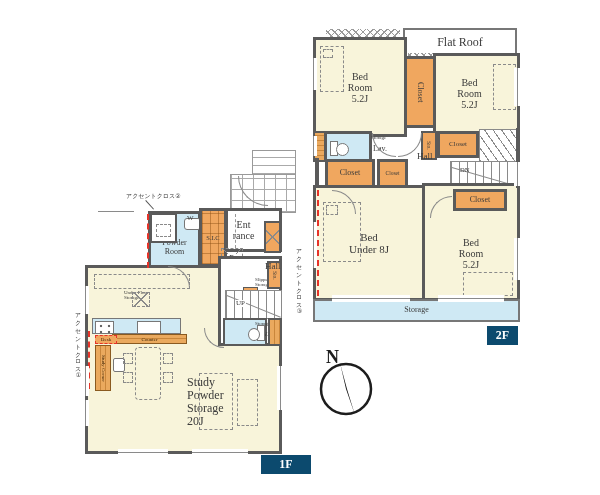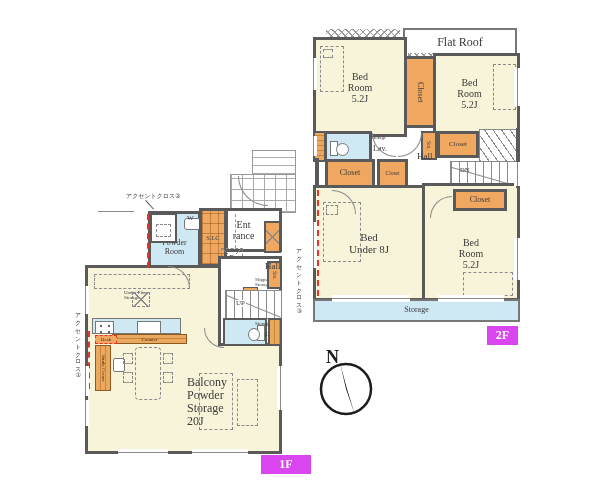--- a/index.html
+++ b/index.html
@@ -11,21 +11,21 @@
   .yellow{background:#f8f4da;}
   .blue{background:#cfe9f4;}
   .orange{background:#f0a75f;}
   .white{background:#fff;}
   .wall{position:absolute;background:#5a5a5a;}
   .lbl{position:absolute;font-family:"Liberation Serif","DejaVu Serif",serif;color:#3b3b3b;text-align:left;line-height:1.05;margin-left:26px;}
   .rmlbl{font-family:"Liberation Serif","DejaVu Serif",serif;color:#3b3b3b;text-align:center;line-height:1.1;}
   .vtext{writing-mode:vertical-rl;}
   .vjp{position:absolute;writing-mode:vertical-rl;font-family:"DejaVu Sans",sans-serif;color:#333;letter-spacing:1px;}
   .jp{font-family:"DejaVu Sans",sans-serif;color:#333;}
-  .badge{position:absolute;background:#d946ef;color:#fff;display:flex;align-items:center;justify-content:center;
+  .badge{position:absolute;background:#0c4a6e;color:#fff;display:flex;align-items:center;justify-content:center;
          font:bold 12px "Liberation Serif",serif;}
   .dash{position:absolute;box-sizing:border-box;border:1px dashed #8a8a8a;}
   .xbox{background-image:
     linear-gradient(45deg,transparent calc(50% - .5px),#8a8a8a calc(50% - .5px) calc(50% + .5px),transparent calc(50% + .5px)),
     linear-gradient(-45deg,transparent calc(50% - .5px),#8a8a8a calc(50% - .5px) calc(50% + .5px),transparent calc(50% + .5px));}
   .grid{position:absolute;box-sizing:border-box;background-color:#fff;border:1px solid #999;background-image:
     repeating-linear-gradient(0deg,#aaa 0 1px,transparent 1px 11px),
     repeating-linear-gradient(90deg,#aaa 0 1px,transparent 1px 11px);}
   .rows{position:absolute;box-sizing:border-box;background-color:#fff;border:1px solid #999;background-image:
     repeating-linear-gradient(0deg,#aaa 0 1px,transparent 1px 8px);}
@@ -179,21 +179,21 @@
     <div class="dash" style="left:47px;top:79px;width:26px;height:53px;border-radius:4px"></div>
     <div class="dash" style="left:35px;top:85px;width:10px;height:11px"></div>
     <div class="dash" style="left:35px;top:104px;width:10px;height:11px"></div>
     <div class="dash" style="left:75px;top:85px;width:10px;height:11px"></div>
     <div class="dash" style="left:75px;top:104px;width:10px;height:11px"></div>
 
     <div class="dash" style="left:111px;top:105px;width:34px;height:57px"></div>
     <div class="dash" style="left:149px;top:111px;width:21px;height:47px"></div>
 
     <div class="lbl" style="left:73px;top:108px;width:60px;font-size:12px;line-height:13px">
-      <div>Balcony</div>
+      <div>Study</div>
       <div>Powder</div>
       <div>Storage</div>
       <div>20J</div>
     </div>
   </div>
 
   <div class="rm blue" style="left:148px;top:211px;width:53px;height:57px">
     <div class="fix" style="left:33px;top:4px;width:15px;height:10px;border-radius:3px"></div>
     <span class="rmlbl" style="width:44px;font-size:8px;margin-top:16px">Powder Room</span>
     <div class="rm white" style="left:-1px;top:-1px;width:27px;height:30px;border-width:2px">

